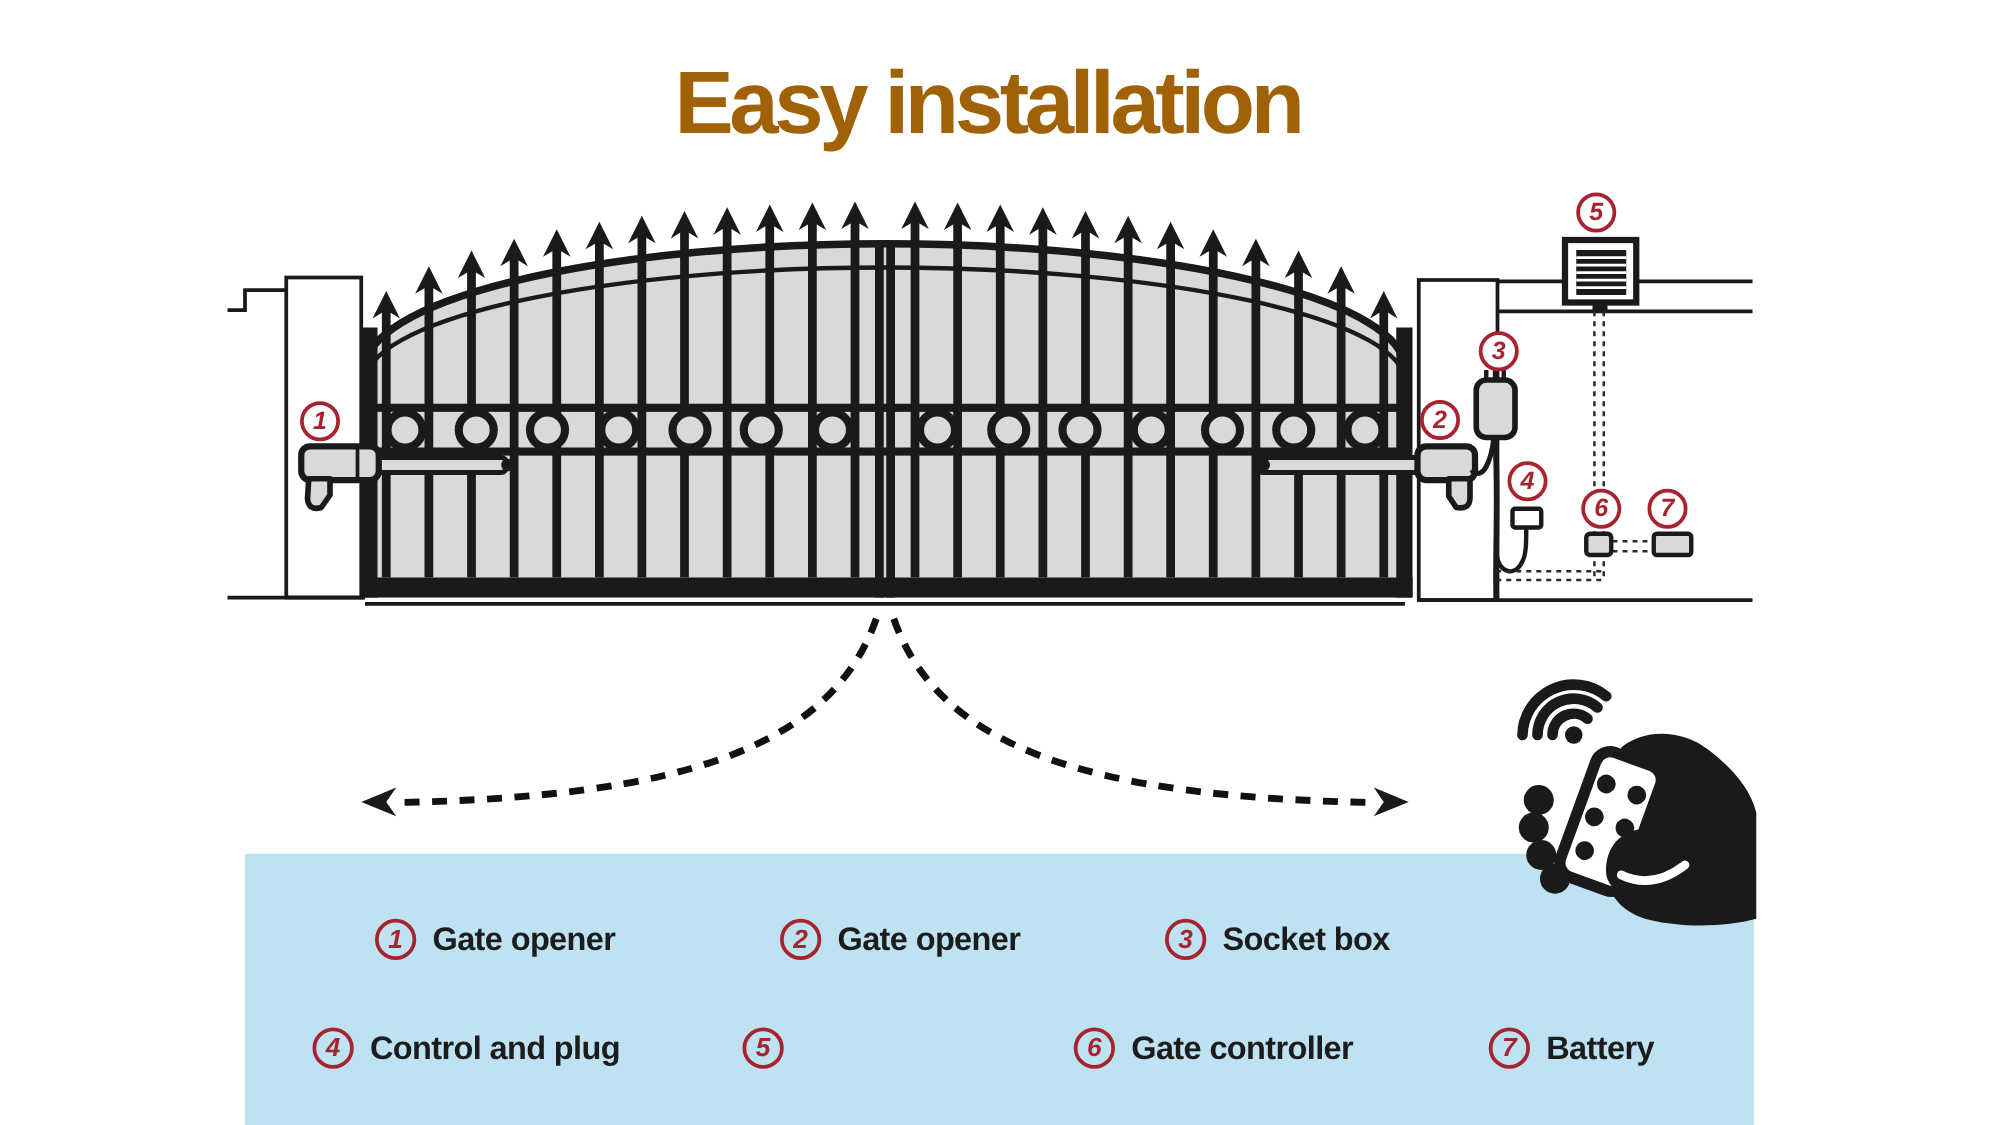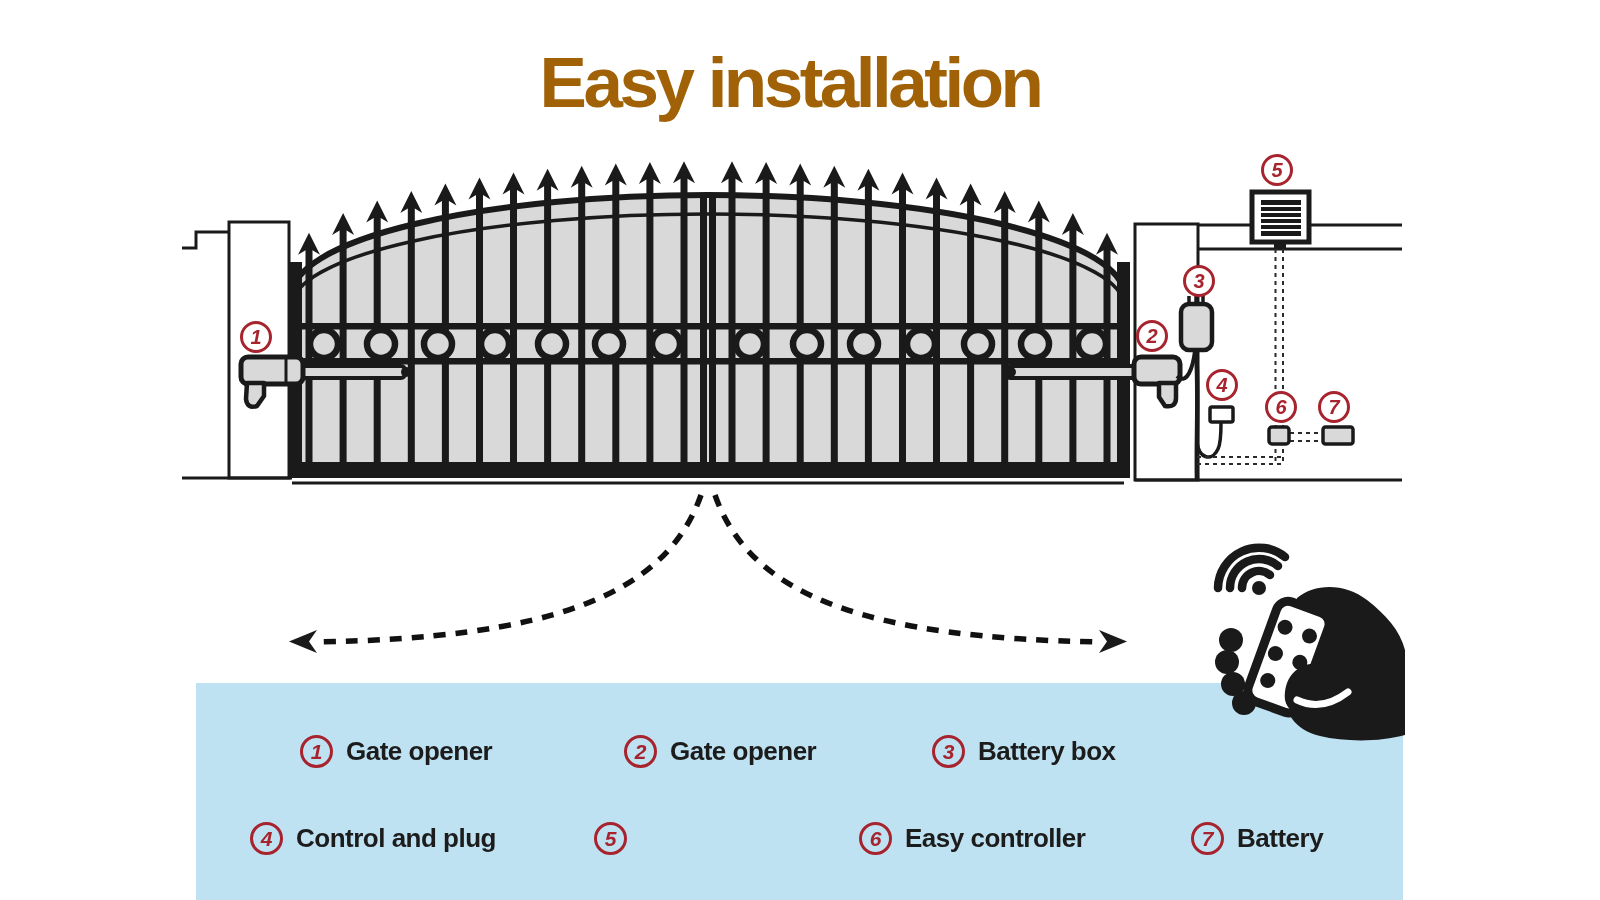--- a/index.html
+++ b/index.html
@@ -51,32 +51,32 @@
     <div class="legend-item" style="left:104px;top:50px">
       <span class="badge">1</span>
       <span class="legend-label">Gate opener</span>
     </div>
     <div class="legend-item" style="left:428px;top:50px">
       <span class="badge">2</span>
       <span class="legend-label">Gate opener</span>
     </div>
     <div class="legend-item" style="left:736px;top:50px">
       <span class="badge">3</span>
-      <span class="legend-label">Battery box</span>
+      <span class="legend-label">Socket box</span>
     </div>
     <div class="legend-item" style="left:54px;top:137px">
       <span class="badge">4</span>
       <span class="legend-label">Control and plug</span>
     </div>
     <div class="legend-item" style="left:398px;top:137px">
       <span class="badge">5</span>
     </div>
     <div class="legend-item" style="left:663px;top:137px">
       <span class="badge">6</span>
-      <span class="legend-label">Easy controller</span>
+      <span class="legend-label">Gate controller</span>
     </div>
     <div class="legend-item" style="left:995px;top:137px">
       <span class="badge">7</span>
       <span class="legend-label">Battery</span>
     </div>
   </div>
 
   <svg id="diagram" width="1600" height="900" viewBox="0 0 1600 900">
 
     <g>

